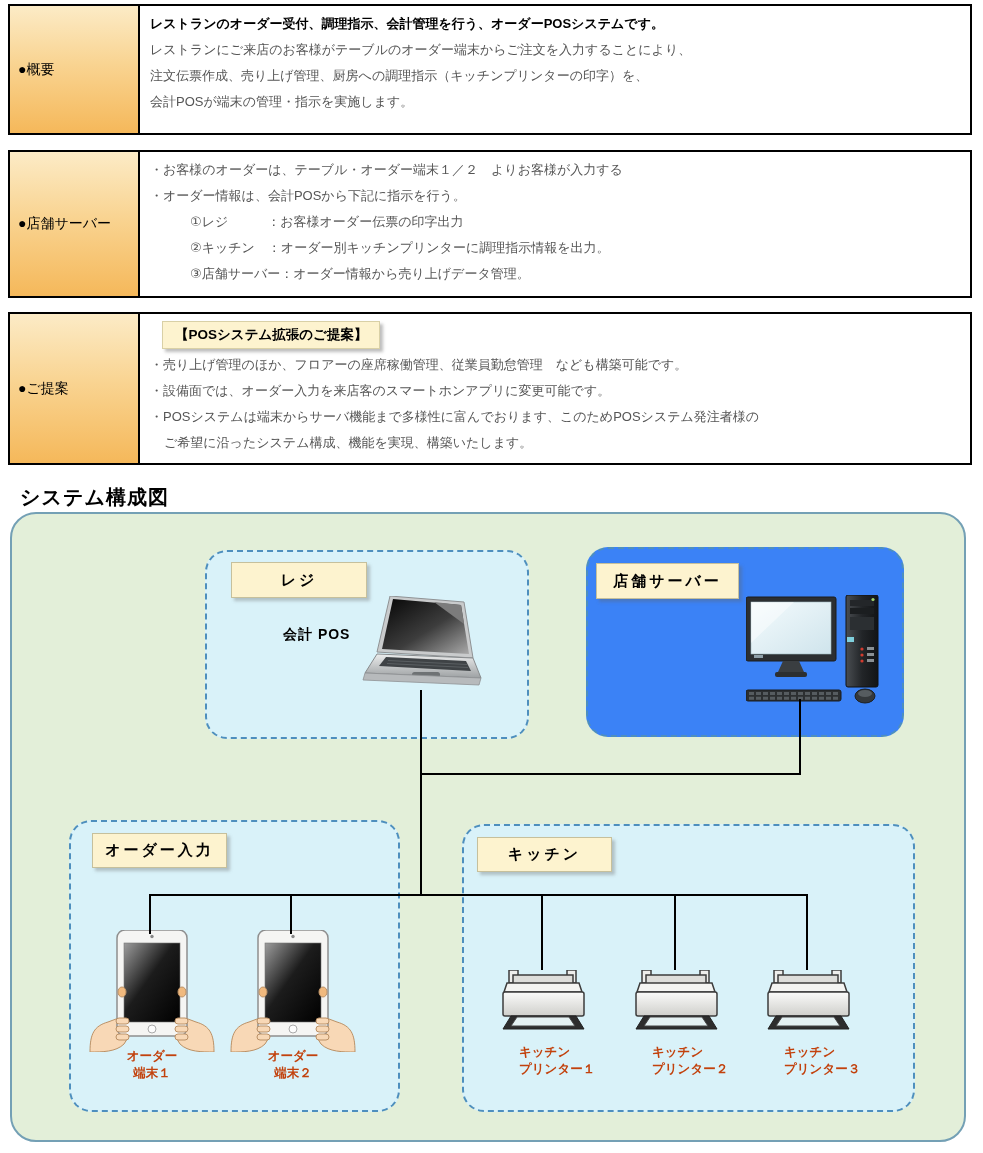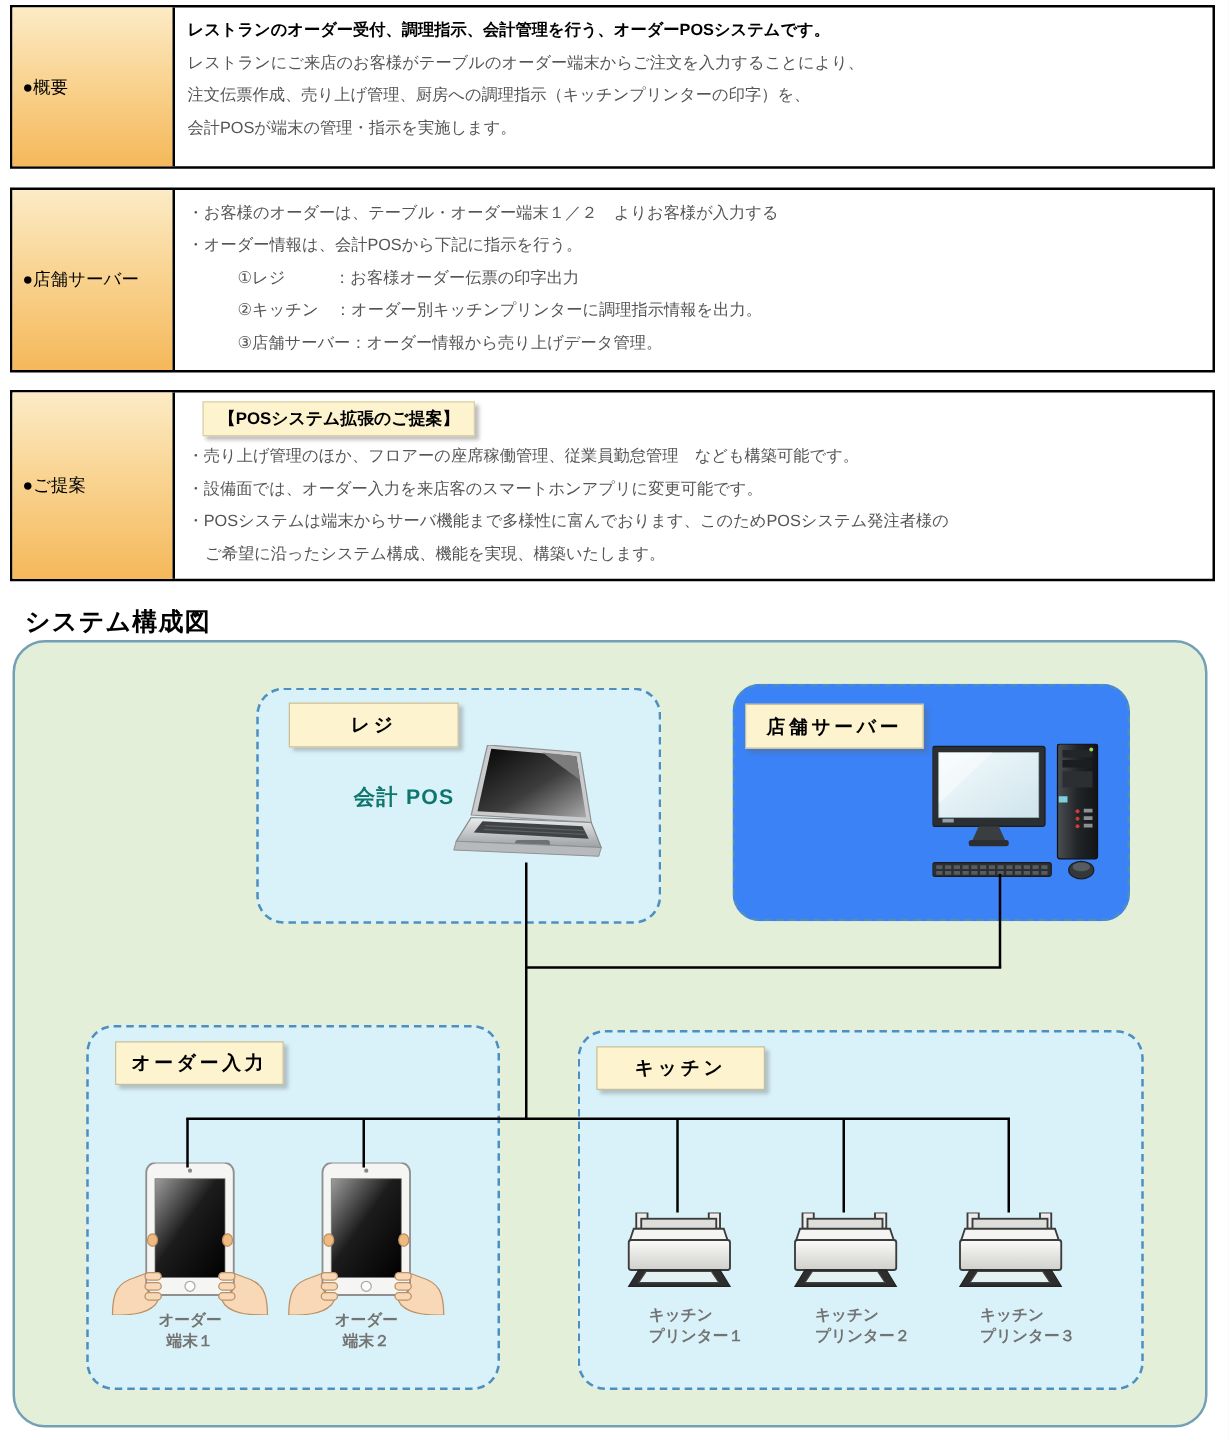--- a/index.html
+++ b/index.html
@@ -34,23 +34,23 @@
   .group{position:absolute;border:2px dashed #4e8fbe;border-radius:22px;
     background:#d9f2f9;box-sizing:border-box;}
   #group-register{left:193px;top:36px;width:324px;height:189px;}
   #group-server{left:574px;top:33px;width:318px;height:190px;background:#3b82f6;}
   #group-order{left:57px;top:306px;width:331px;height:292px;}
   #group-kitchen{left:450px;top:310px;width:453px;height:288px;}
   .group-label{position:absolute;background:#fdf3cf;border:1px solid #c6c09c;
     box-shadow:3px 3px 3px rgba(100,100,100,.35);display:flex;align-items:center;
     justify-content:center;font-weight:bold;font-size:15px;letter-spacing:3px;
     color:#000;box-sizing:border-box;}
-  .device-text{position:absolute;font-size:17px;font-weight:bold;color:#0f766e;
+  .device-text{position:absolute;font-size:14px;font-weight:bold;color:#000000;
     letter-spacing:1px;white-space:nowrap;}
-  .device-caption{position:absolute;font-size:12.5px;font-weight:bold;color:#737373;
+  .device-caption{position:absolute;font-size:12.5px;font-weight:bold;color:#c2410c;
     line-height:17px;text-align:center;}
   .device-caption.la{text-align:left;}
   .conn{position:absolute;left:0;top:0;pointer-events:none;}
   .dev{position:absolute;}
 </style>
 </head>
 <body>
 
 <div class="spec-table" id="table-overview">
   <div class="label-cell">●概要</div>

